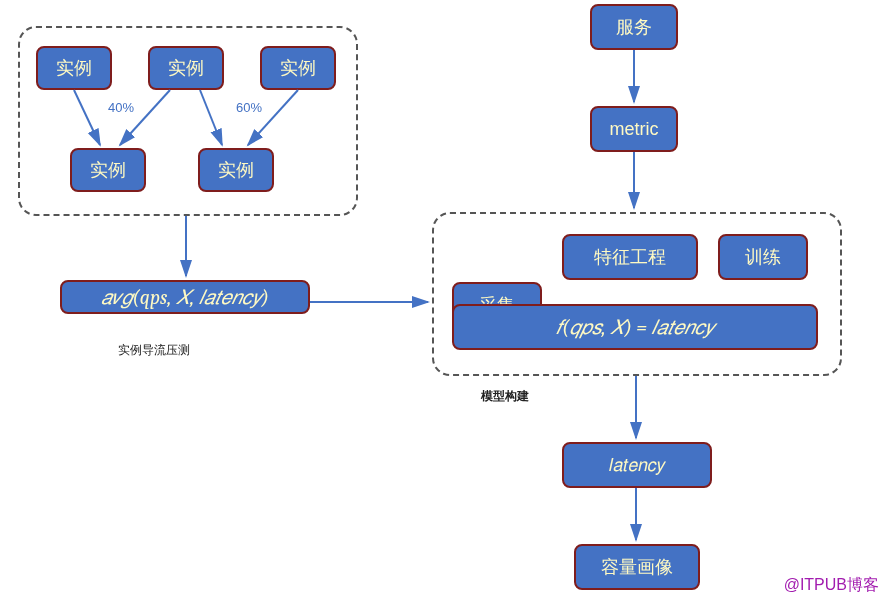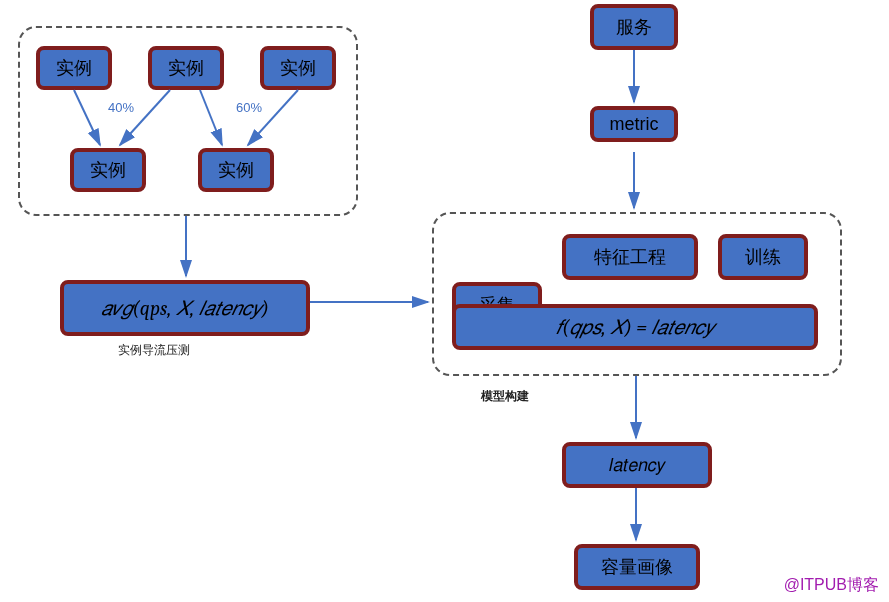--- a/index.html
+++ b/index.html
@@ -5,22 +5,22 @@
 * { margin: 0; padding: 0; box-sizing: border-box; }
 body {
   font-family: "Microsoft YaHei", "PingFang SC", sans-serif;
   background: #fff;
   width: 889px;
   height: 602px;
   position: relative;
 }
 .box {
   background: #4472c4;
-  color: #000000;
-  border: 4px solid #7f1d1d;
+  color: #fef9c3;
+  border: 2px solid #7f1d1d;
   border-radius: 8px;
   display: flex;
   align-items: center;
   justify-content: center;
   position: absolute;
   font-size: 18px;
   padding: 8px 14px;
 }
 .dashed-group {
   position: absolute;
@@ -62,26 +62,26 @@
 
 <div class="box" style="left:36px; top:46px; width:76px; height:44px;">实例</div>
 <div class="box" style="left:148px; top:46px; width:76px; height:44px;">实例</div>
 <div class="box" style="left:260px; top:46px; width:76px; height:44px;">实例</div>
 <div class="box" style="left:70px; top:148px; width:76px; height:44px;">实例</div>
 <div class="box" style="left:198px; top:148px; width:76px; height:44px;">实例</div>
 
 <div class="label" style="left:108px; top:100px;">40%</div>
 <div class="label" style="left:236px; top:100px;">60%</div>
 
-<div class="box formula" style="left:60px; top:280px; width:250px; height:56px; font-size:20px;">𝑎𝑣𝑔(qps, 𝑋, 𝑙𝑎𝑡𝑒𝑛𝑐𝑦)</div>
+<div class="box formula" style="left:60px; top:280px; width:250px; height:34px; font-size:20px;">𝑎𝑣𝑔(qps, 𝑋, 𝑙𝑎𝑡𝑒𝑛𝑐𝑦)</div>
 
 <div class="caption" style="left:118px; top:342px;">实例导流压测</div>
 
 <div class="box" style="left:590px; top:4px; width:88px; height:46px;">服务</div>
-<div class="box" style="left:590px; top:106px; width:88px; height:36px;">metric</div>
+<div class="box" style="left:590px; top:106px; width:88px; height:46px;">metric</div>
 
 <div class="dashed-group" style="left:432px; top:212px; width:410px; height:164px;"></div>
 
 <div class="box" style="left:452px; top:234px; width:90px; height:46px;margin-top:48px;">采集</div>
 <div class="box" style="left:562px; top:234px; width:136px; height:46px;">特征工程</div>
 <div class="box" style="left:718px; top:234px; width:90px; height:46px;">训练</div>
 <div class="box formula" style="left:452px; top:304px; width:366px; height:46px; font-size:20px;">𝑓(𝑞𝑝𝑠, 𝑋) = 𝑙𝑎𝑡𝑒𝑛𝑐𝑦</div>
 
 <div class="caption" style="left:481px; top:388px;font-weight:bold;">模型构建</div>
 

